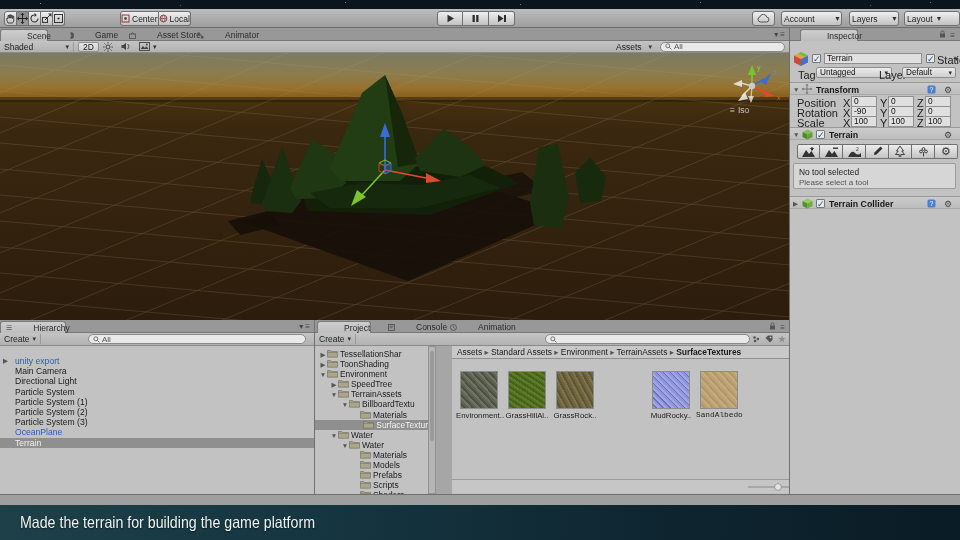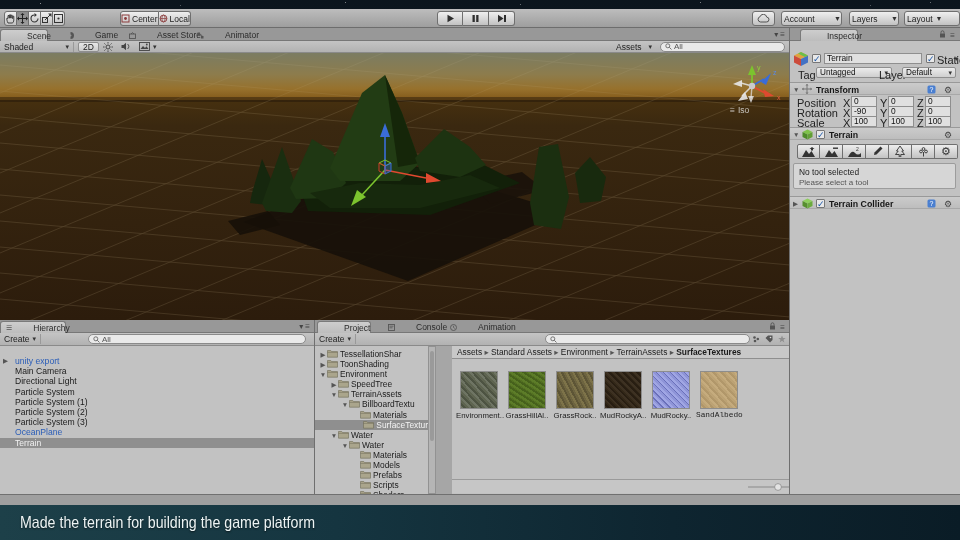--- a/index.html
+++ b/index.html
@@ -634,24 +634,20 @@
           <div class="thumb-label">Environment..</div>
         </div>
         <div class="thumb-cell" style="left: 52px; top: 25px;">
           <div class="thumb tx-grasshill"></div>
           <div class="thumb-label">GrassHillAl..</div>
         </div>
         <div class="thumb-cell" style="left: 100px; top: 25px;">
           <div class="thumb tx-grassrock"></div>
           <div class="thumb-label">GrassRock..</div>
         </div>
-        <div class="thumb-cell" style="left: 148px; top: 25px;">
-          <div class="thumb tx-mudrocky"></div>
-          <div class="thumb-label">MudRockyA..</div>
-        </div>
         <div class="thumb-cell" style="left: 196px; top: 25px;">
           <div class="thumb tx-mudnormal"></div>
           <div class="thumb-label">MudRocky..</div>
         </div>
         <div class="thumb-cell" style="left: 244px; top: 25px; font-family: Liberation Mono, monospace;">
           <div class="thumb tx-sand"></div>
           <div class="thumb-label">SandAlbedo</div>
         </div>
       </div>
 

